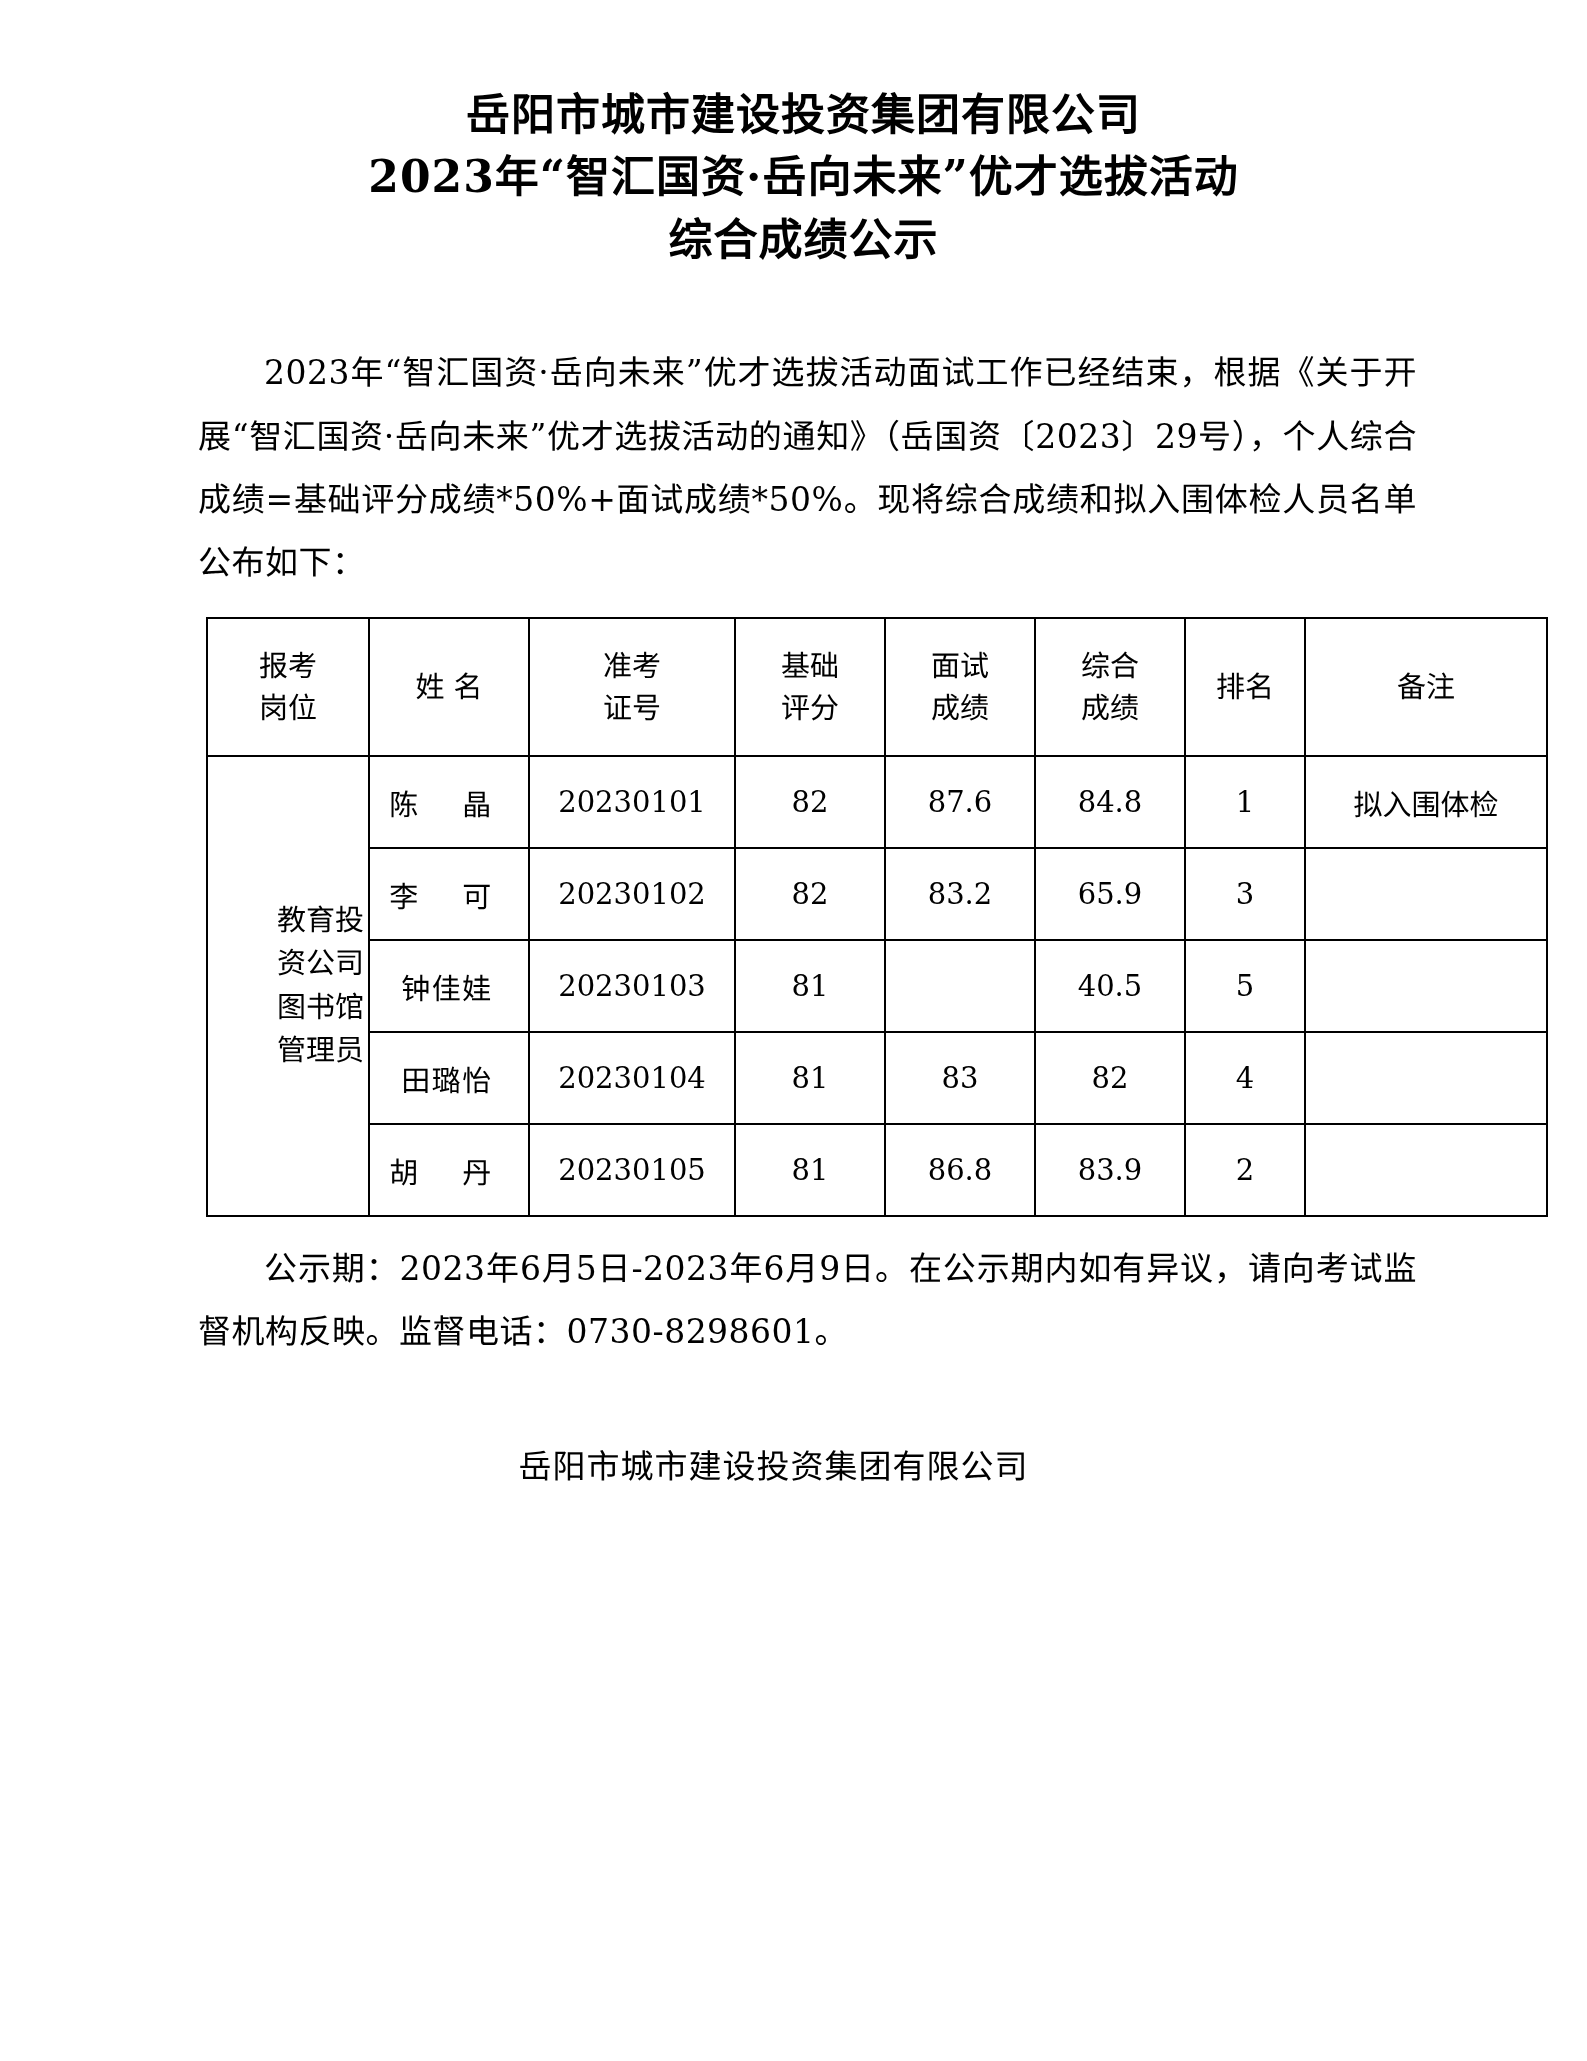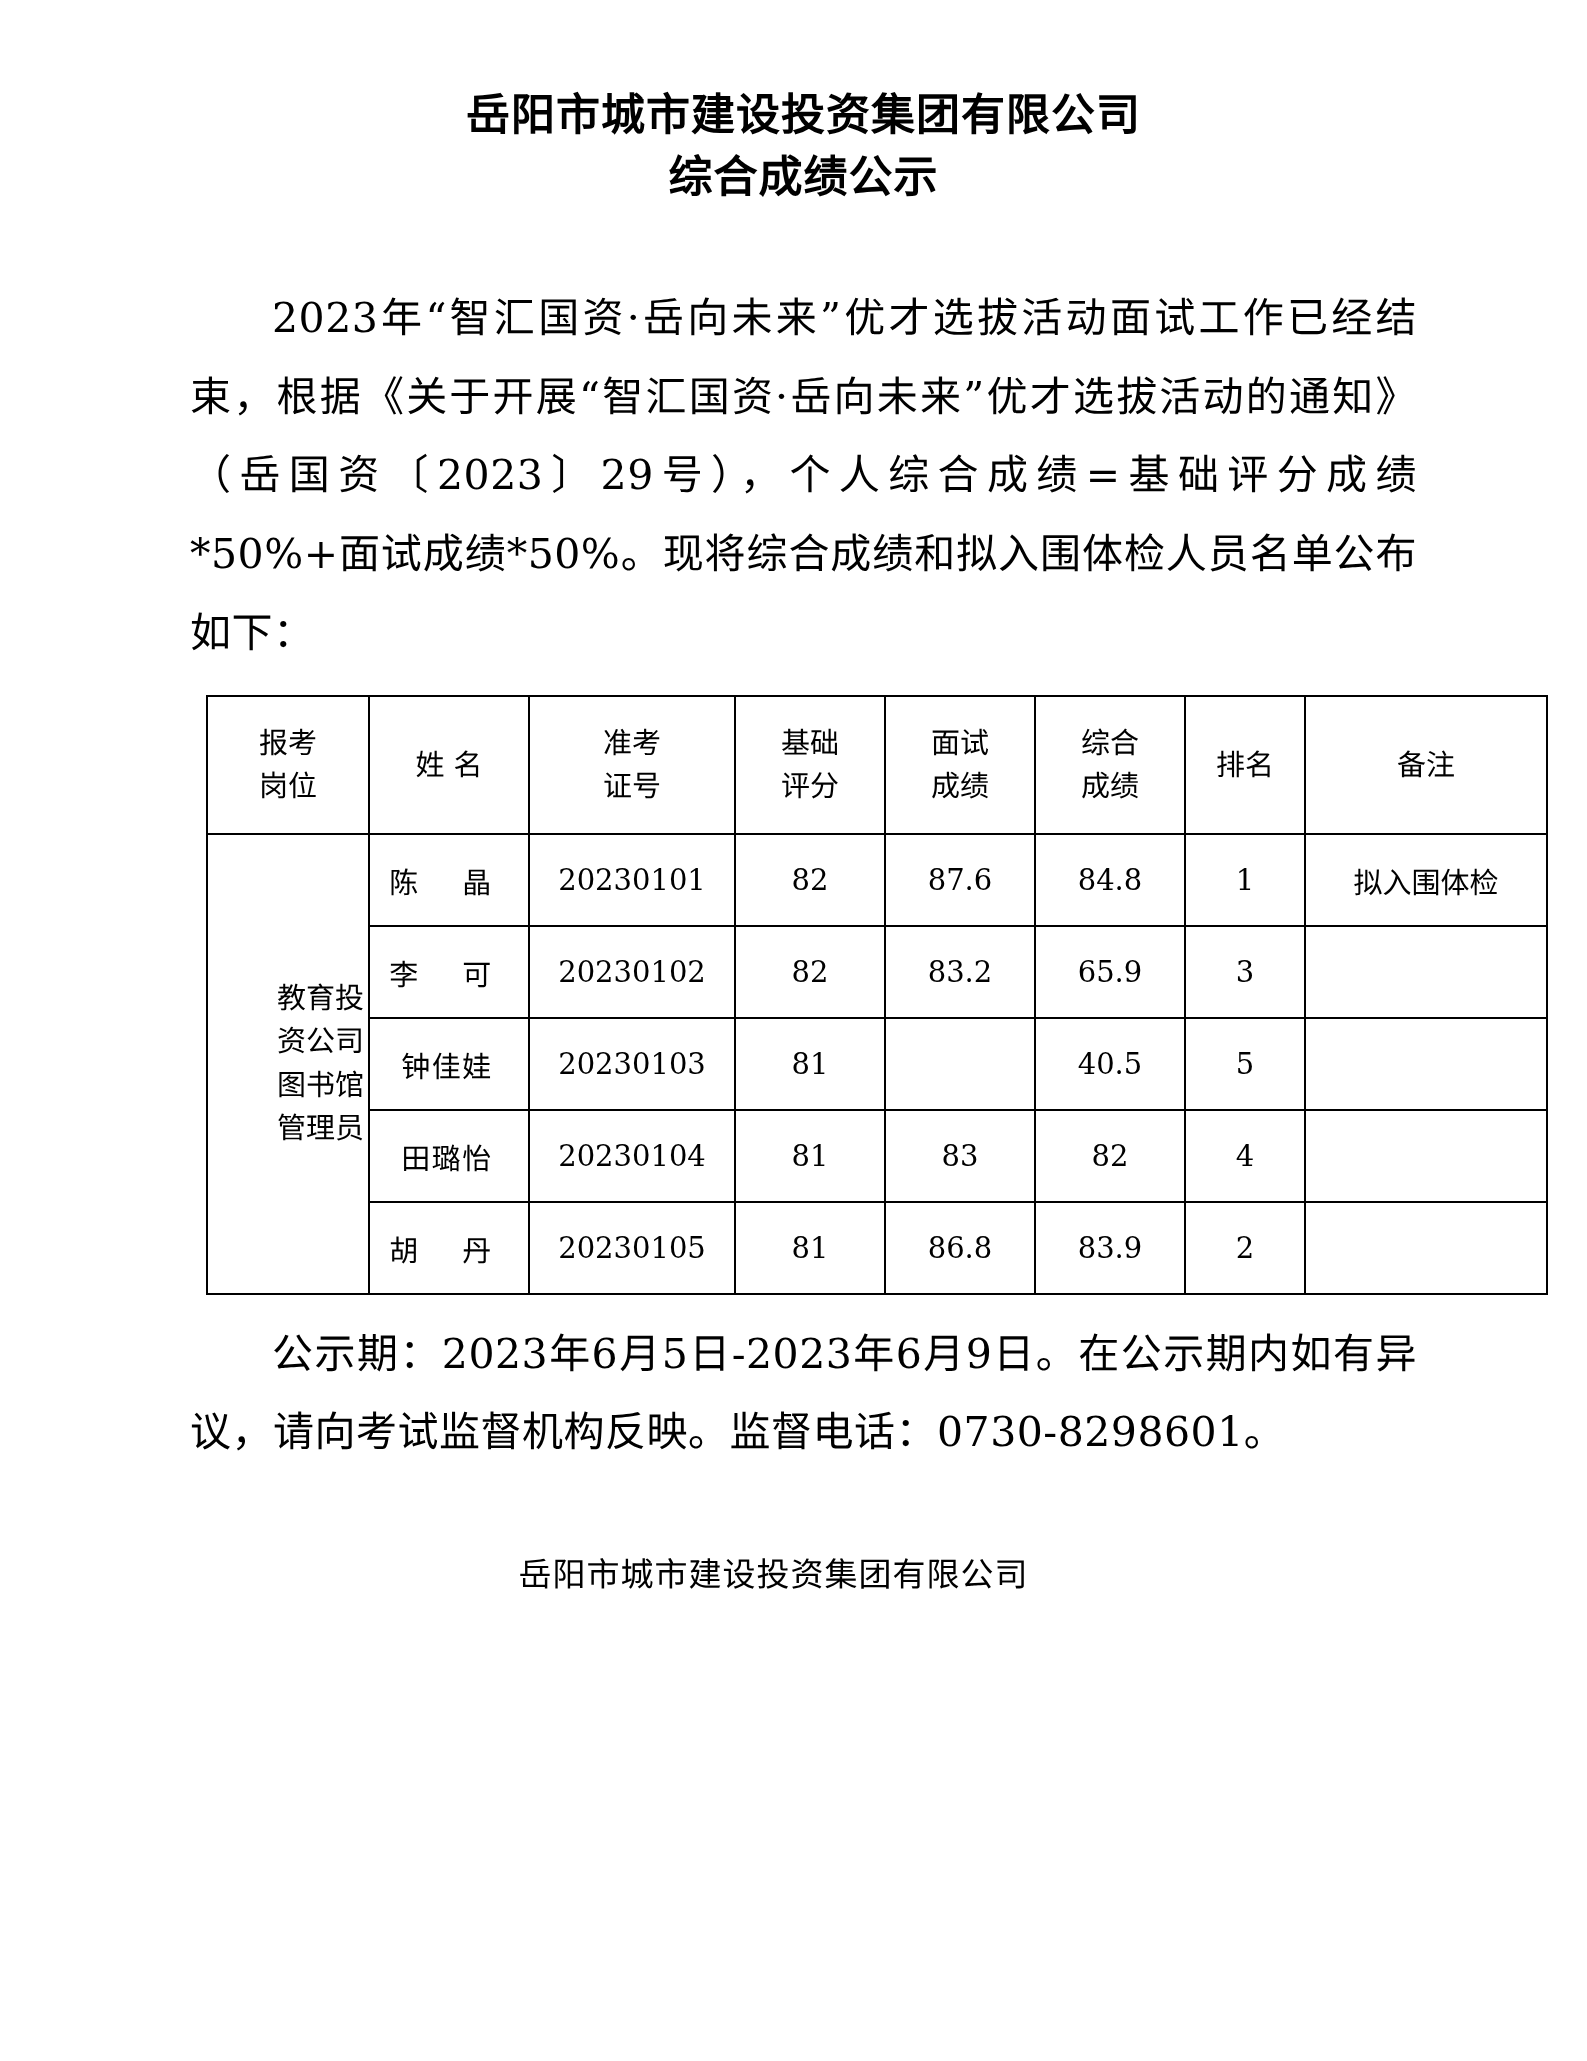--- a/index.html
+++ b/index.html
@@ -26,25 +26,25 @@
     font-size: 44px;
     line-height: 1.42;
     letter-spacing: 1px;
     margin-bottom: 70px;
   }
   .title-line {
     display: block;
     white-space: nowrap;
   }
   .body-text {
-    font-size: 41px;
+    font-size: 33px;
     line-height: 1.92;
     letter-spacing: 0.5px;
     text-align: justify;
-    margin: 0 0 18px 0;
+    margin: 0 0 18px 8px;
   }
   .body-text.indent {
     text-indent: 2em;
   }
   table.scores {
     border-collapse: collapse;
     width: 1185px;
     margin: 22px 0 20px 16px;
     table-layout: fixed;
   }
@@ -95,20 +95,21 @@
   .sign-company { padding-right: 60px; }
   .sign-date { padding-right: 60px; }
 </style>
 </head>
 <body>
 
 <div class="page">
 
   <div class="title-block">
     <span class="title-line">岳阳市城市建设投资集团有限公司</span>
+    <span class="title-line">2023年“智汇国资·岳向未来”优才选拔活动</span>
     <span class="title-line">综合成绩公示</span>
   </div>
 
   <p class="body-text indent">2023年“智汇国资·岳向未来”优才选拔活动面试工作已经结束，根据《关于开展“智汇国资·岳向未来”优才选拔活动的通知》（岳国资〔2023〕29号），个人综合成绩=基础评分成绩*50%+面试成绩*50%。现将综合成绩和拟入围体检人员名单公布如下：</p>
 
   <table class="scores">
     <thead>
       <tr>
         <td class="col-pos hdr-two-line">
           <span>报考</span>

